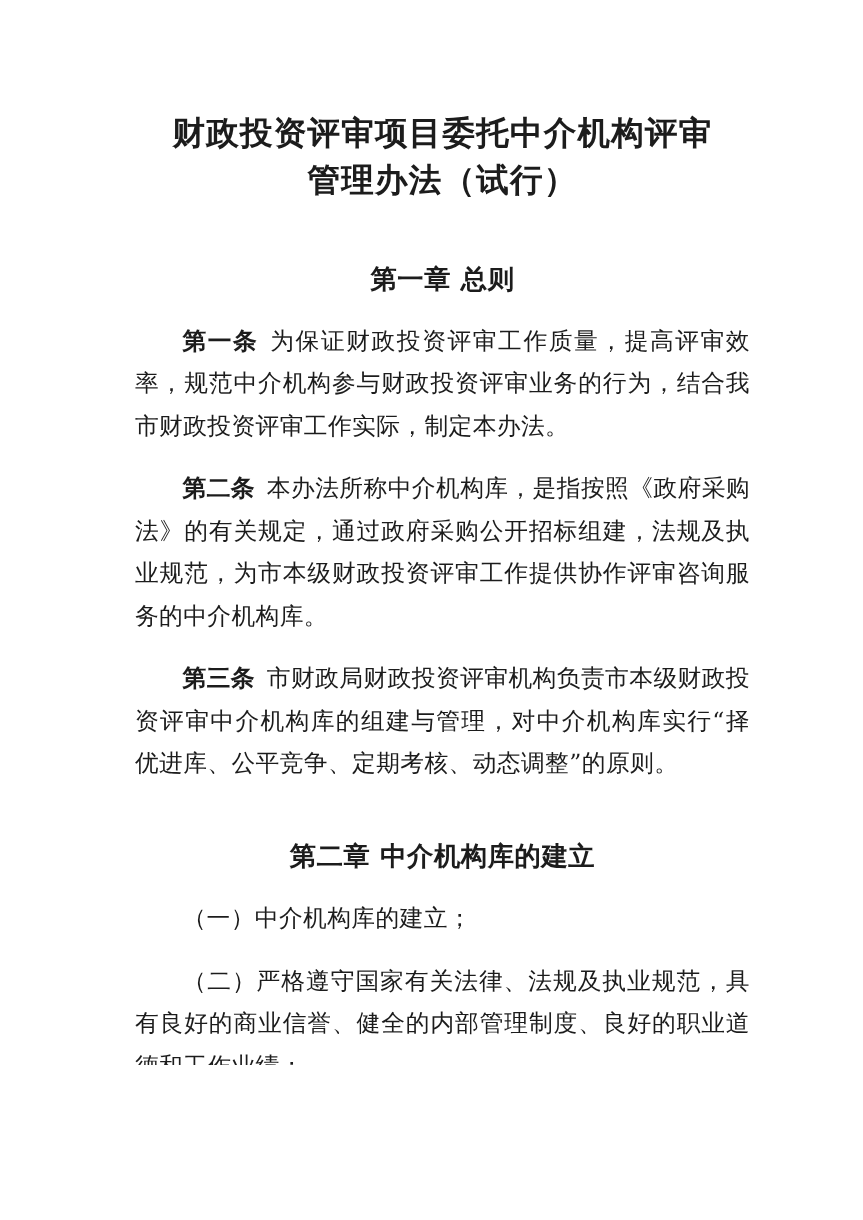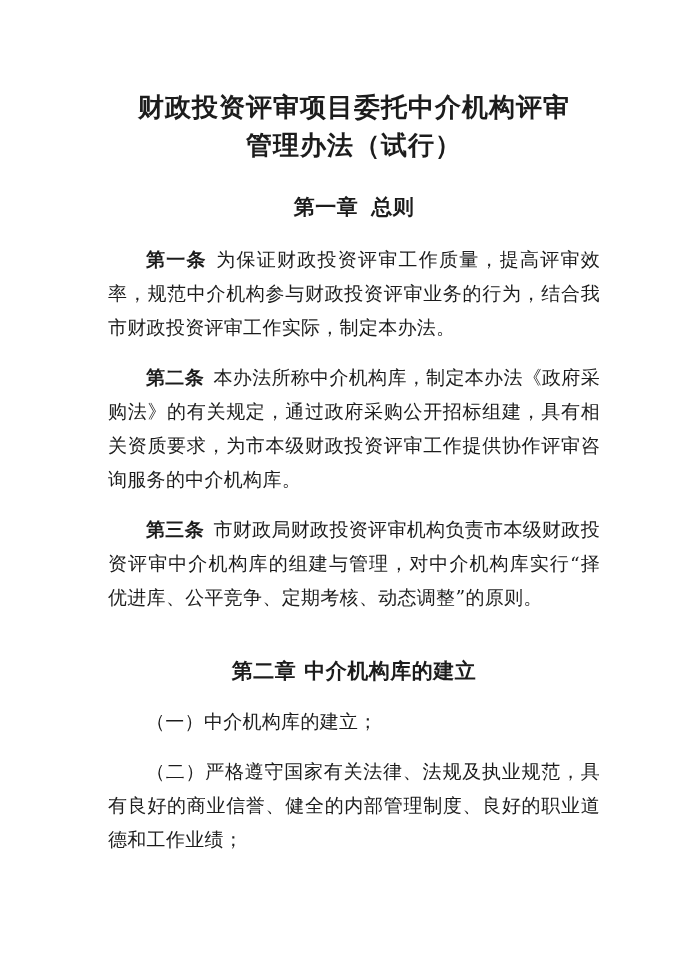--- a/index.html
+++ b/index.html
@@ -29,23 +29,22 @@
   }
   .chapter-heading {
     text-align: center;
     font-family: "DejaVu Sans", sans-serif;
     font-weight: 700;
     font-size: 21px;
     line-height: 34px;
     letter-spacing: 0.5px;
   }
   .chapter-heading.first {
-    margin-top: 28px;
+    margin-top: 42px;
     margin-bottom: 4px;
-    font-family: Liberation Mono, monospace;
   }
   .chapter-heading.second {
     margin-top: 40px;
     margin-bottom: 12px;
   }
   .para {
     margin: 16px;
     font-size: 19px;
     line-height: 34px;
     text-indent: 2em;
@@ -73,21 +72,21 @@
 
   <div class="doc-title">
     <div>财政投资评审项目委托中介机构评审</div>
     <div>管理办法（试行）</div>
   </div>
 
   <div class="chapter-heading first">第一章 总则</div>
 
   <p class="para"><span class="article-label">第一条</span><span>为保证财政投资评审工作质量，提高评审效率，规范中介机构参与财政投资评审业务的行为，结合我市财政投资评审工作实际，制定本办法。</span></p>
 
-  <p class="para"><span class="article-label">第二条</span><span>本办法所称中介机构库，制定本办法《政府采购法》的有关规定，通过政府采购公开招标组建，具有相关资质要求，为市本级财政投资评审工作提供协作评审咨询服务的中介机构库。</span></p>
+  <p class="para"><span class="article-label">第二条</span><span>本办法所称中介机构库，是指按照《政府采购法》的有关规定，通过政府采购公开招标组建，法规及执业规范，为市本级财政投资评审工作提供协作评审咨询服务的中介机构库。</span></p>
 
   <p class="para"><span class="article-label">第三条</span><span>市财政局财政投资评审机构负责市本级财政投资评审中介机构库的组建与管理，对中介机构库实行“择优进库、公平竞争、定期考核、动态调整”的原则。</span></p>
 
   <div class="chapter-heading second">第二章 中介机构库的建立</div>
 
 
   <p class="para"><span>（一）中介机构库的建立；</span></p>
 
   <p class="para"><span>（二）严格遵守国家有关法律、法规及执业规范，具有良好的商业信誉、健全的内部管理制度、良好的职业道德和工作业绩；</span></p>
 

